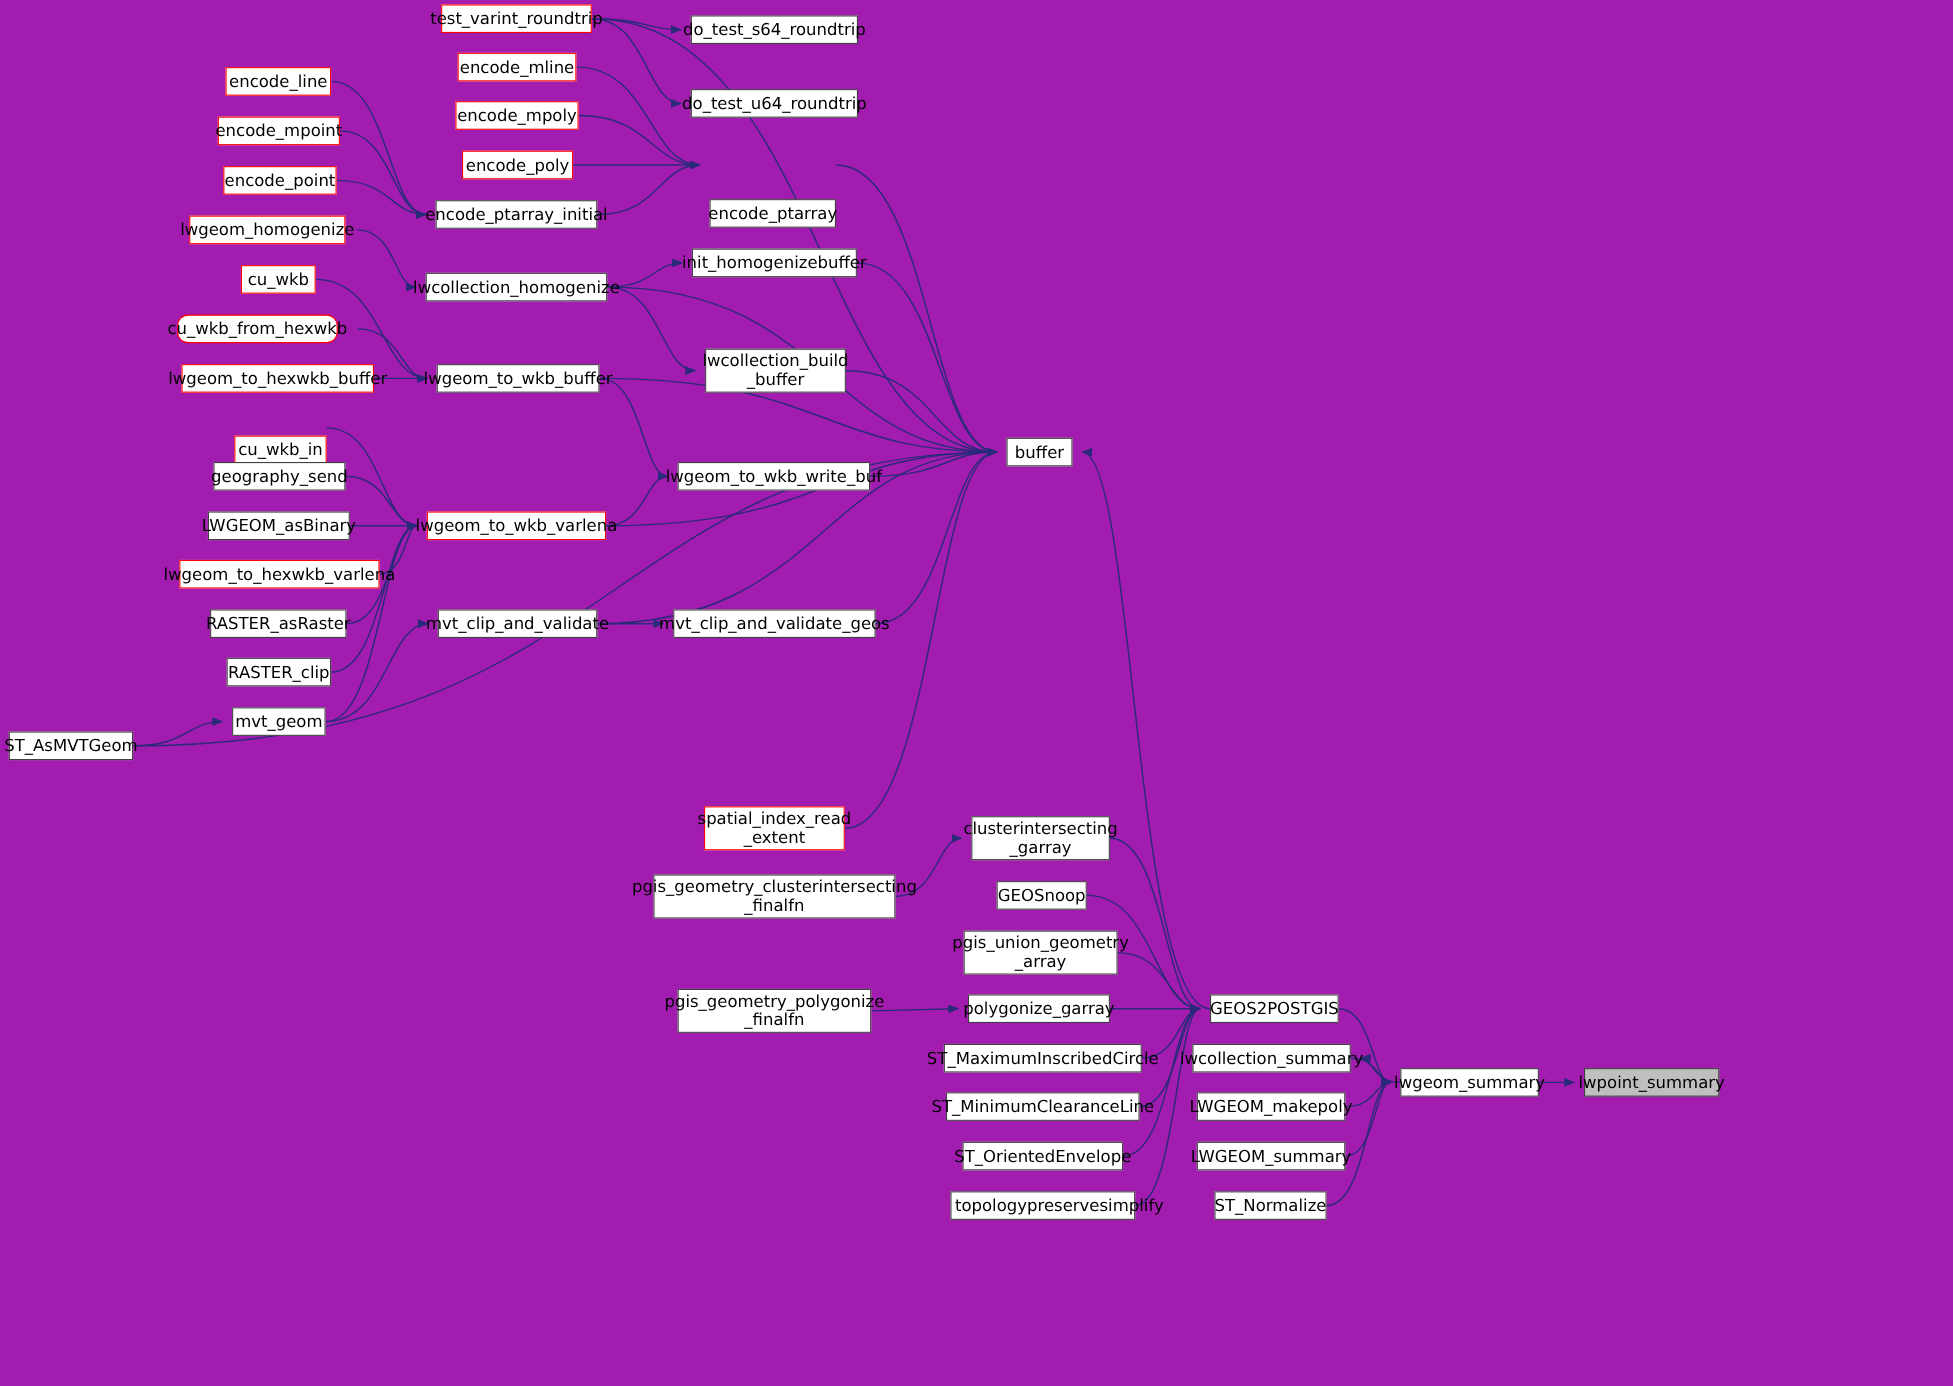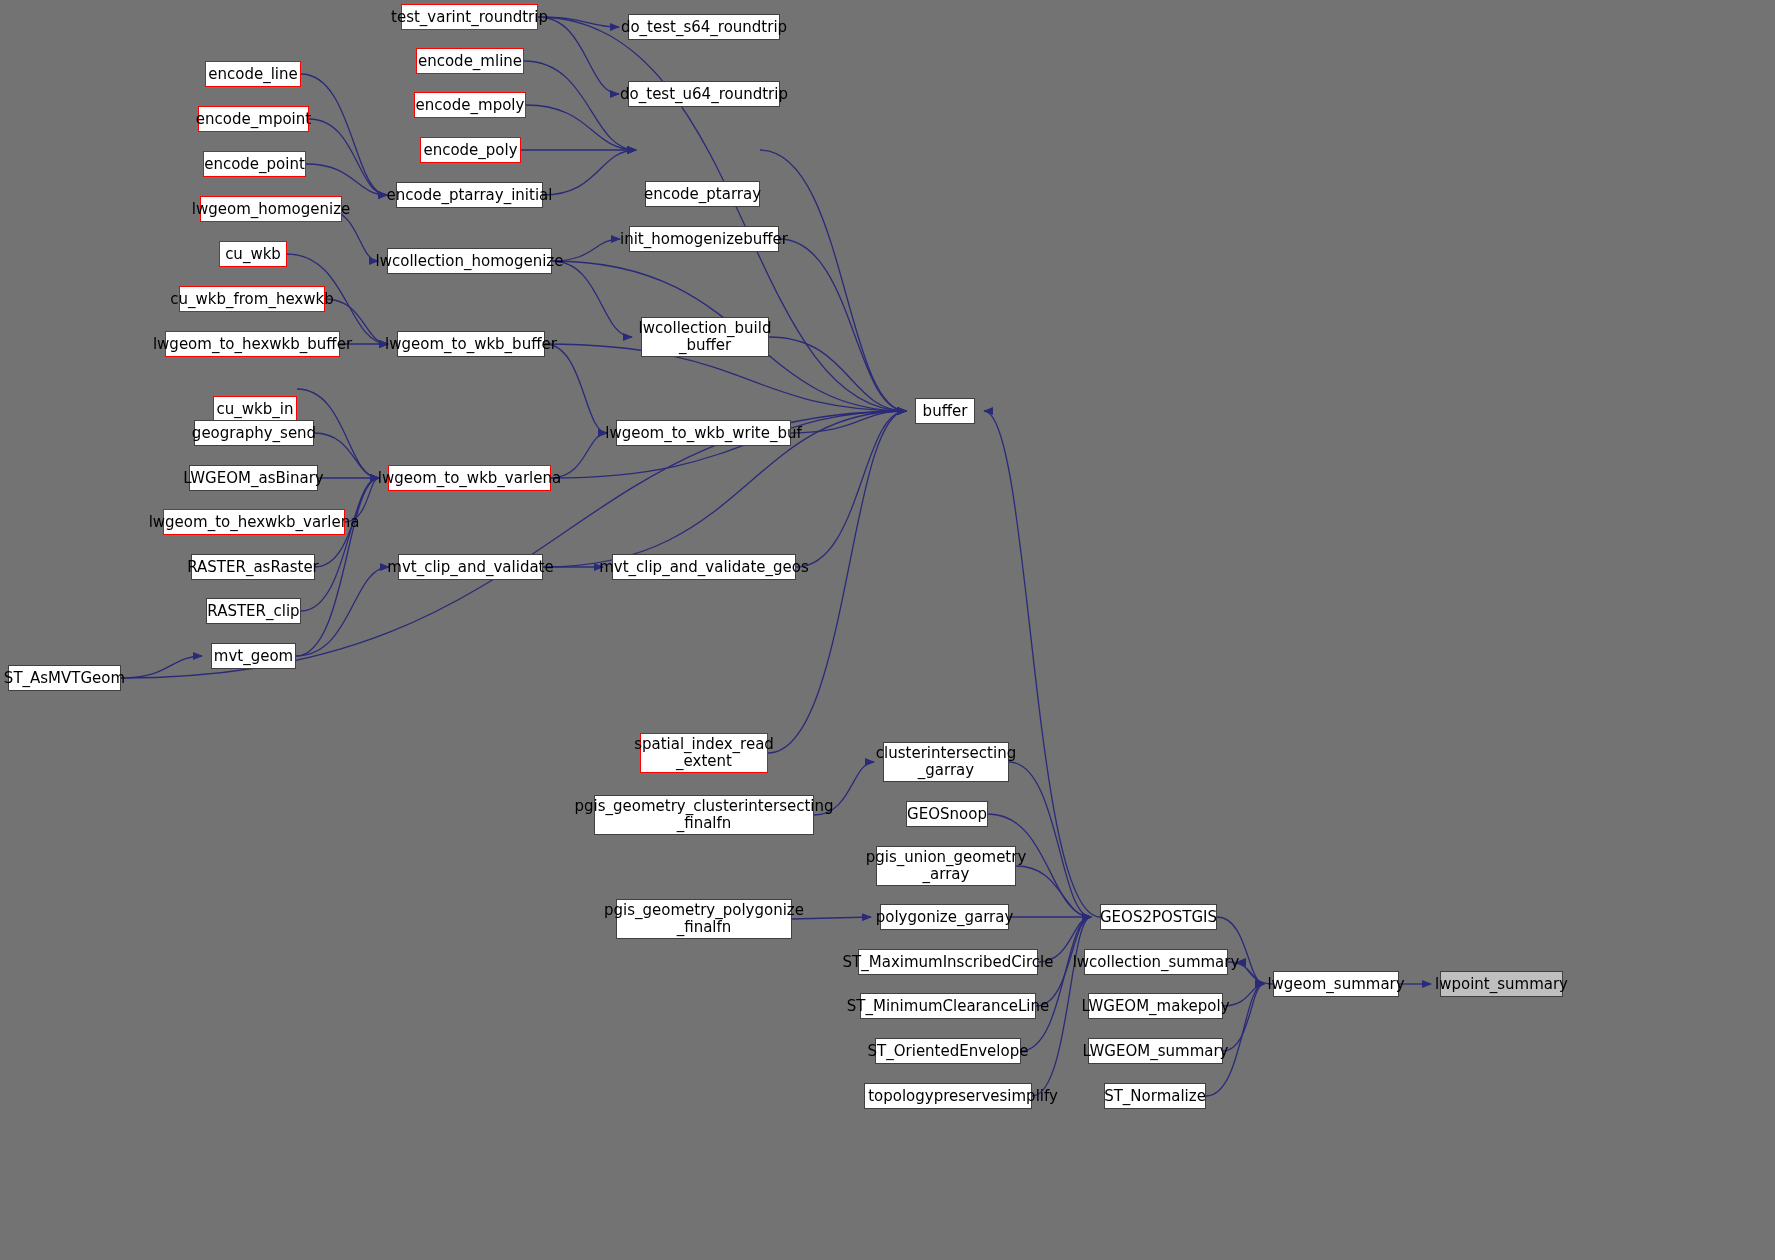--- a/index.html
+++ b/index.html
@@ -4,21 +4,21 @@
 <style>
   html, body {
     margin: 0;
     padding: 0;
     background: #ffffff;
   }
   #canvas {
     position: relative;
     width: 1775px;
     height: 1260px;
-    background: #737373;
+    background: #a21caf;
     font-family: "DejaVu Sans", "Liberation Sans", sans-serif;
     overflow: hidden;
   }
   svg#edges {
     position: absolute;
     left: 0;
     top: 0;
     width: 1775px;
     height: 1260px;
     pointer-events: none;
@@ -122,25 +122,25 @@
       <div class="node" style="left: 628px; top: 14px; width: 152px; height: 26px;">do_test_s64_roundtrip</div>
       <div class="node red" style="left: 416px; top: 48px; width: 108px; height: 26px;">encode_mline</div>
       <div class="node" style="left: 628px; top: 81px; width: 152px; height: 26px;">do_test_u64_roundtrip</div>
       <div class="node red" style="left: 205px; top: 61px; width: 96px; height: 26px;">encode_line</div>
       <div class="node red" style="left: 414px; top: 92px; width: 112px; height: 26px;">encode_mpoly</div>
       <div class="node red" style="left: 198px; top: 106px; width: 111px; height: 26px;">encode_mpoint</div>
       <div class="node" style="left: 645px; top: 137px; width: 115px; height: 26px; margin-top: 44px;">encode_ptarray</div>
       <div class="node red" style="left: 420px; top: 137px; width: 101px; height: 26px;">encode_poly</div>
       <div class="node red" style="left: 203px; top: 151px; width: 103px; height: 26px;">encode_point</div>
       <div class="node" style="left: 396px; top: 182px; width: 147px; height: 26px;">encode_ptarray_initial</div>
-      <div class="node red" style="left: 200px; top: 196px; width: 142px; height: 26px;">lwgeom_homogenize</div>
+      <div class="node red" style="left: 172px; top: 196px; width: 142px; height: 26px;">lwgeom_homogenize</div>
       <div class="node" style="left: 629px; top: 226px; width: 150px; height: 26px;">init_homogenizebuffer</div>
       <div class="node red" style="left: 219px; top: 241px; width: 68px; height: 26px;">cu_wkb</div>
       <div class="node" style="left: 387px; top: 248px; width: 165px; height: 26px;">lwcollection_homogenize</div>
-      <div class="node red" style="left: 179px; top: 286px; width: 146px; height: 26px;">cu_wkb_from_hexwkb</div>
+      <div class="node red" style="left: 161px; top: 286px; width: 146px; height: 26px; border-radius: 10px;">cu_wkb_from_hexwkb</div>
       <div class="node" style="left: 641px; top: 317px; width: 128px; height: 40px;">lwcollection_build
 _buffer</div>
       <div class="node red" style="left: 165px; top: 331px; width: 175px; height: 26px;">lwgeom_to_hexwkb_buffer</div>
       <div class="node" style="left: 397px; top: 331px; width: 148px; height: 26px;">lwgeom_to_wkb_buffer</div>
       <div class="node red" style="left: 213px; top: 376px; width: 84px; height: 26px; margin-top: 20px;">cu_wkb_in</div>
       <div class="node" style="left: 915px; top: 398px; width: 60px; height: 26px;">buffer</div>
       <div class="node" style="left: 194px; top: 420px; width: 120px; height: 26px;">geography_send</div>
       <div class="node" style="left: 616px; top: 420px; width: 175px; height: 26px;">lwgeom_to_wkb_write_buf</div>
       <div class="node" style="left: 189px; top: 465px; width: 129px; height: 26px;">LWGEOM_asBinary</div>
       <div class="node red" style="left: 388px; top: 465px; width: 163px; height: 26px;">lwgeom_to_wkb_varlena</div>

